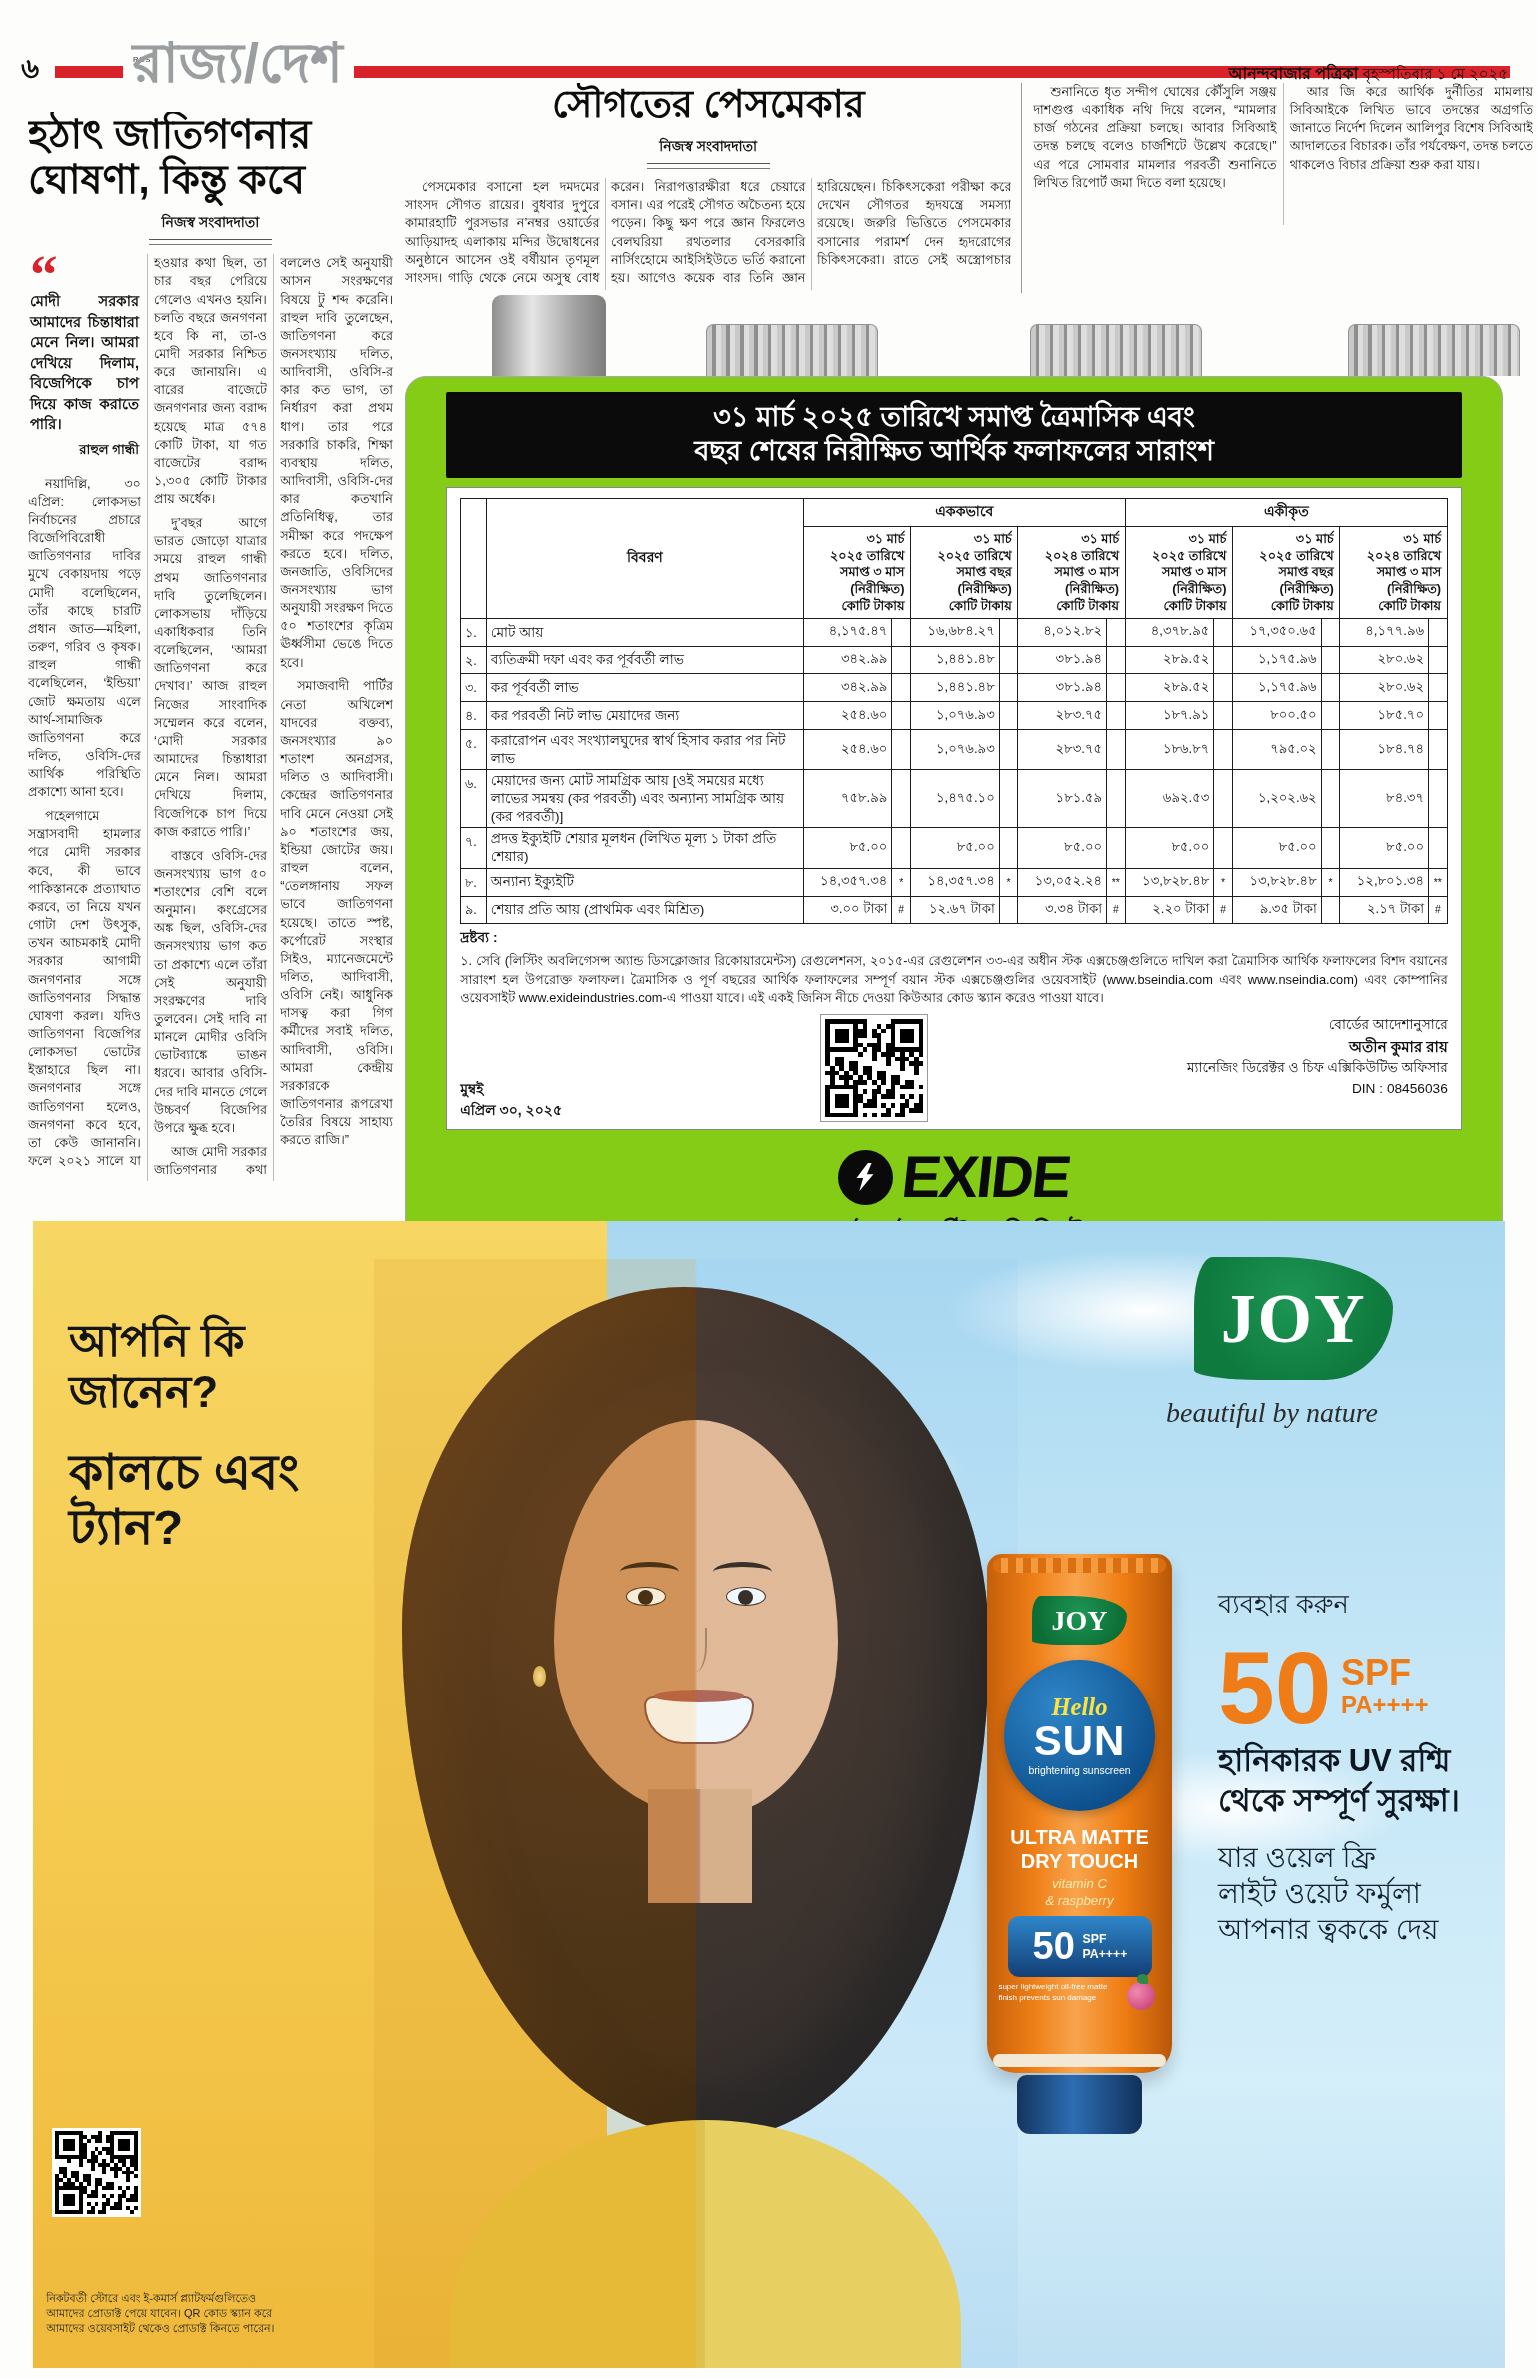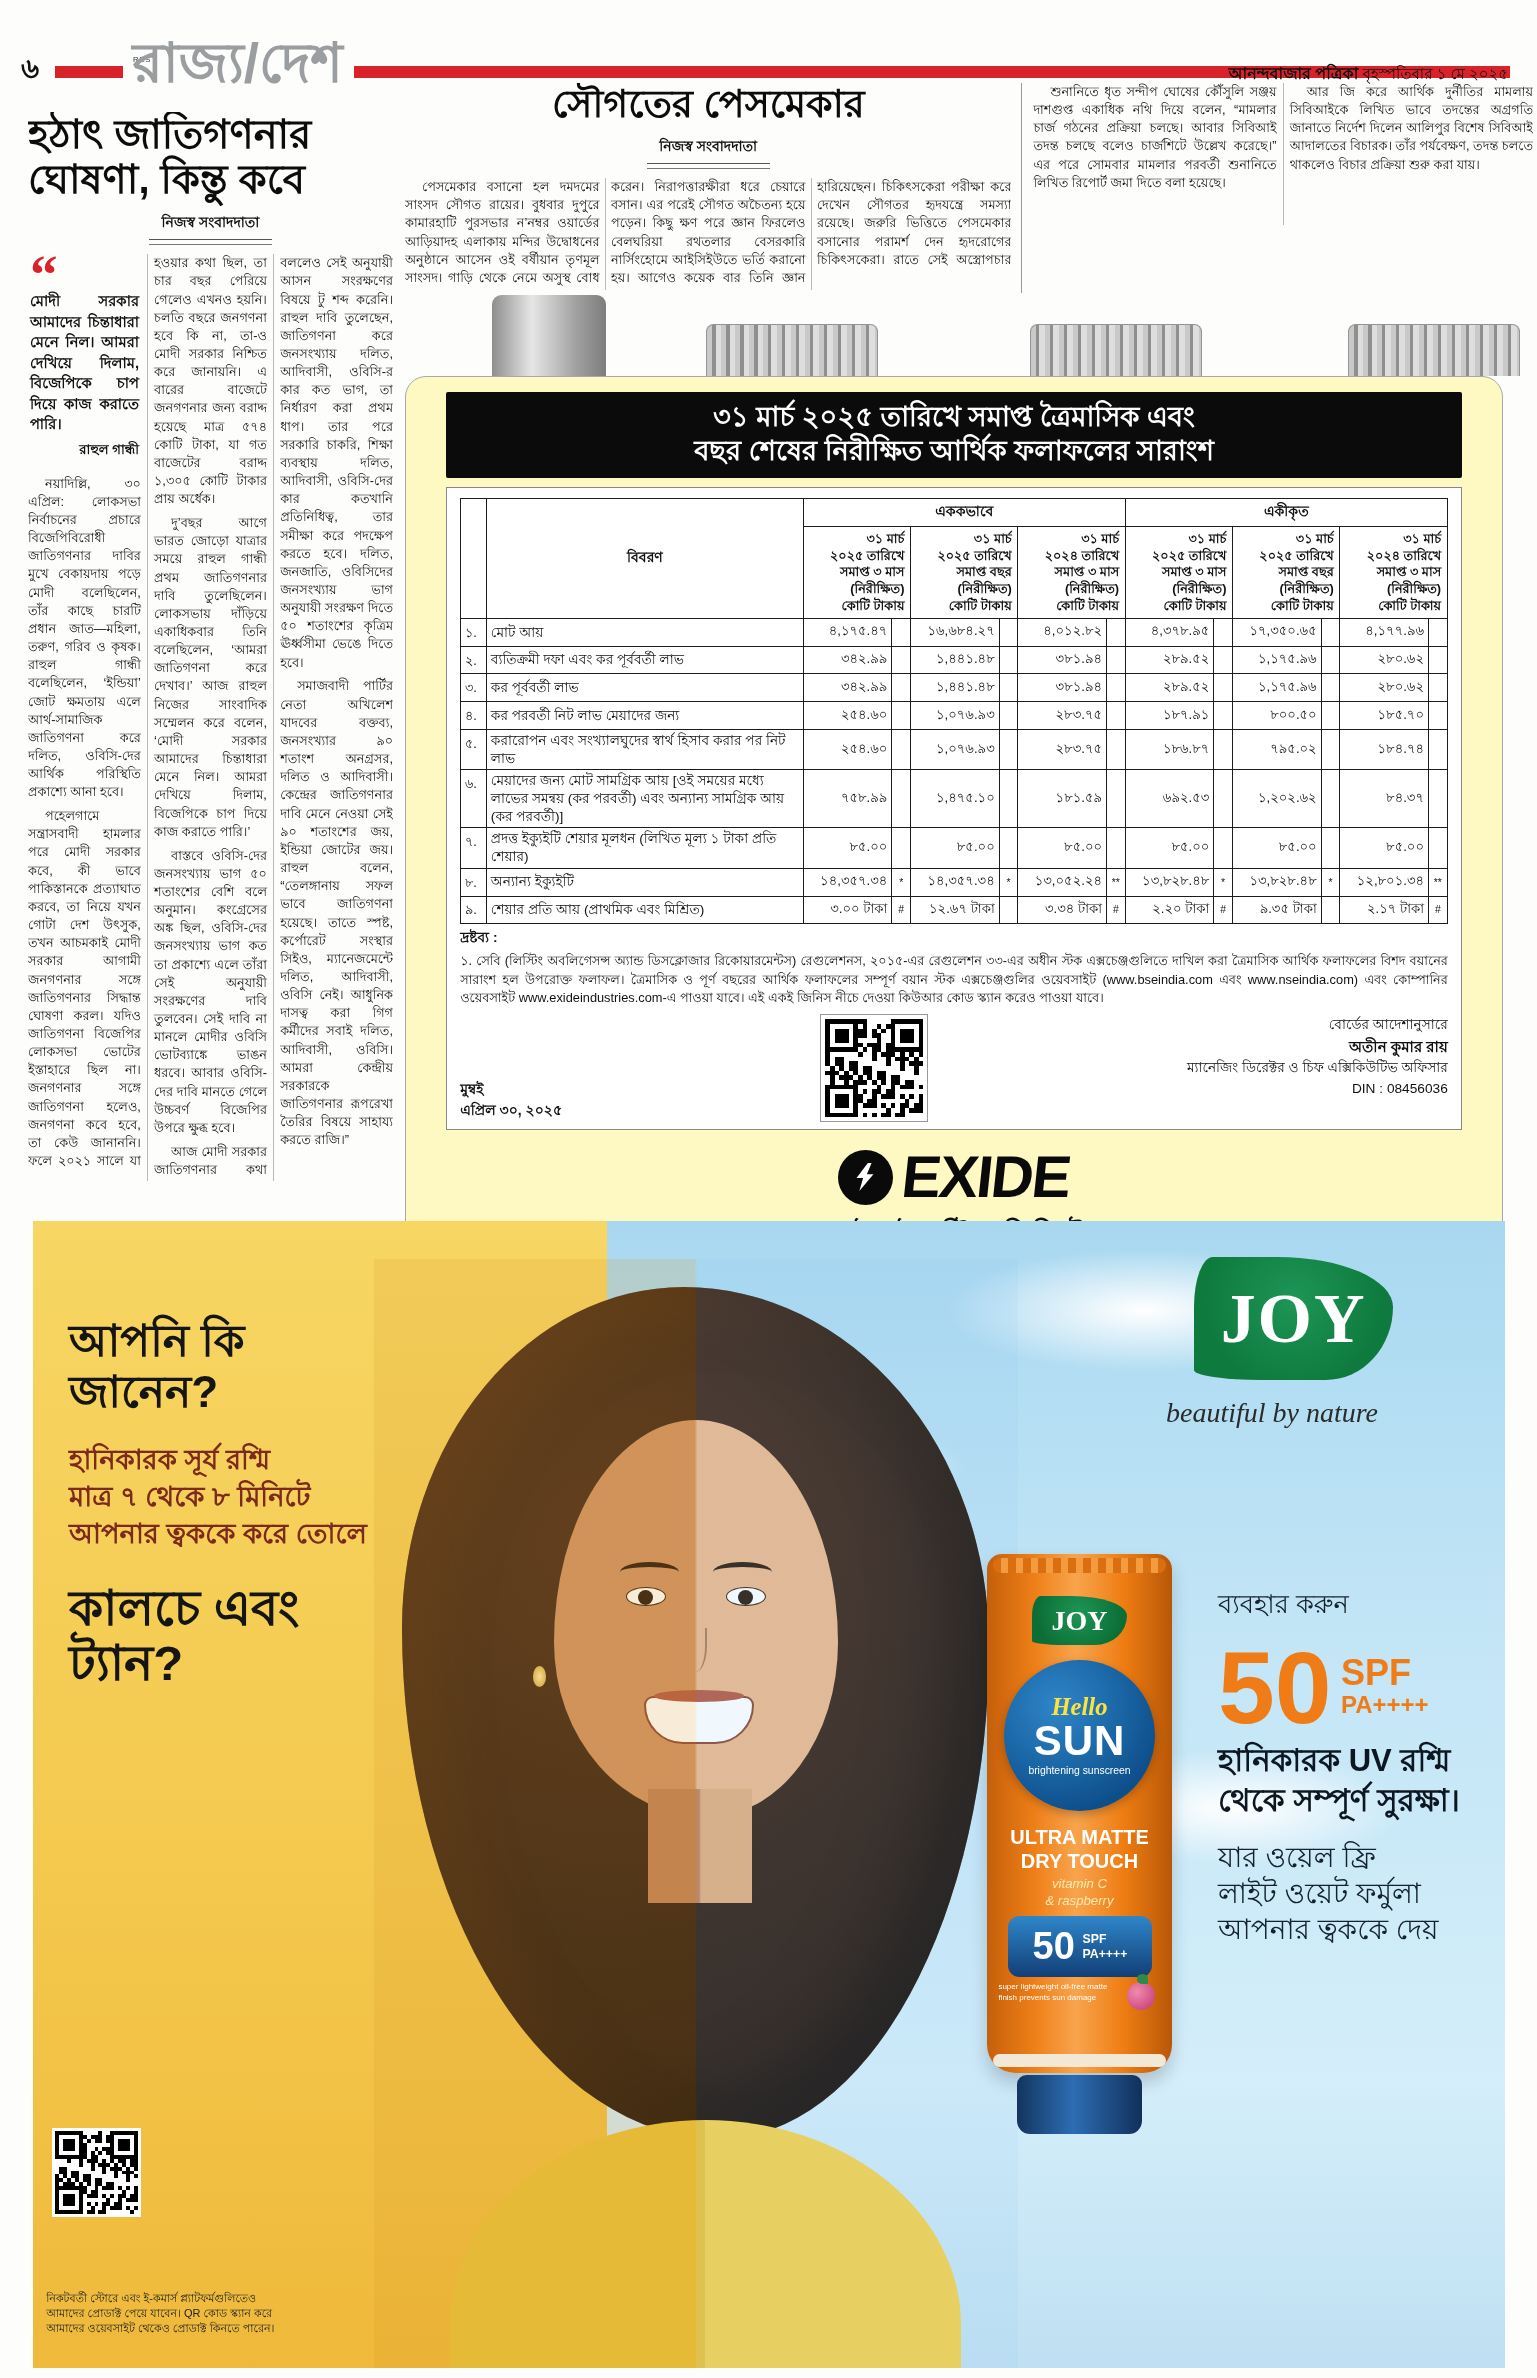--- a/index.html
+++ b/index.html
@@ -38,21 +38,21 @@
   #a2-body{column-count:3;column-gap:11.4px;column-rule:0.9px solid #bbb;height:112px;}
   #a3{width:505px;padding-left:11.4px;}
   #a3-head{font-size:44px;text-align:center;margin:1.9px 0 9.5px;}
   #a3-body{column-count:2;column-gap:13.2px;column-rule:0.9px solid #bbb;height:142px;}
   
   #finwrap{position:absolute;left:405px;top:295px;width:1098px;height:910px;}
   #terminals{position:relative;height:81px;}
   .post{position:absolute;bottom:0;left:87px;width:114px;height:81px;border-radius:9.5px 9.5px 0 0;background:linear-gradient(90deg,#8e8e8e,#e6e6e6 35%,#9f9f9f 75%,#7d7d7d);}
   .vent{position:absolute;bottom:0;width:170px;height:51px;border:1.9px solid #949494;border-bottom:none;border-radius:7.6px 7.6px 0 0;background:repeating-linear-gradient(90deg,#c9c9c9 0 4.7px,#8f8f8f 4.7px 8.5px,#dedede 8.5px 14px);}
   #v1{left:301px;}#v2{left:625px;}#v3{left:943px;}
-  #finslab{background:#fef9c3;border:0.9px solid #a8a8a8;border-radius:21px;padding:15px 40px 0;position:relative;min-height:814px;box-sizing:border-box;}
+  #finslab{background:#84cc16;border:0.9px solid #a8a8a8;border-radius:21px;padding:15px 40px 0;position:relative;min-height:814px;box-sizing:border-box;}
   #finbanner{background:#0b0b0b;color:#fff;text-align:center;padding:7.6px 3.8px 9.5px;font-weight:bold;font-size:27.4px;line-height:1.25;border-radius:1.9px;}
   #finpanel{background:#fff;margin-top:9.5px;padding:9.5px 13.2px 7.6px;border:0.9px solid #888;}
   table#fintable{border-collapse:collapse;width:100%;table-layout:fixed;font-size:13.2px;}
   #fintable th,#fintable td{border:1.3px solid #1c1c1c;padding:1.9px 3.8px;}
   #fintable th{font-weight:bold;font-size:14px;}
   #fintable th.period{white-space:pre-line;text-align:right;font-size:12.8px;line-height:1.3;padding:3.8px 5.7px;}
   #fintable td.no{text-align:left;font-size:12.8px;vertical-align:top;padding-top:3.8px;}
   #fintable td.lbl{text-align:left;font-size:13.7px;line-height:1.3;}
   #fintable td.val{text-align:right;font-size:13.2px;}
   #fintable td.mark{text-align:center;font-size:10.4px;padding:1.9px 0.9px;}
@@ -689,23 +689,20 @@
       <div id="smile"></div>
     </div>
     <div id="earringL"></div>
     <div id="neck"></div>
     <div id="shoulders"></div>
     <div id="lightsplit"></div>
   </div>
 
   <div id="ad-left-copy">
     <div id="ad-q1">আপনি কি জানেন?</div>
-    <div id="ad-warn" class="pre">হানিকারক সূর্য রশ্মি
-মাত্র ৭ থেকে ৮ মিনিটে
-আপনার ত্বককে করে তোলে</div>
     <div id="ad-q2" class="pre">কালচে এবং
 ট্যান?</div>
   </div>
 
   <div id="joylogo">
     <span class="joytext">JOY</span>
   </div>
   <div id="joytag">beautiful by nature</div>
 
   <div id="tube">

